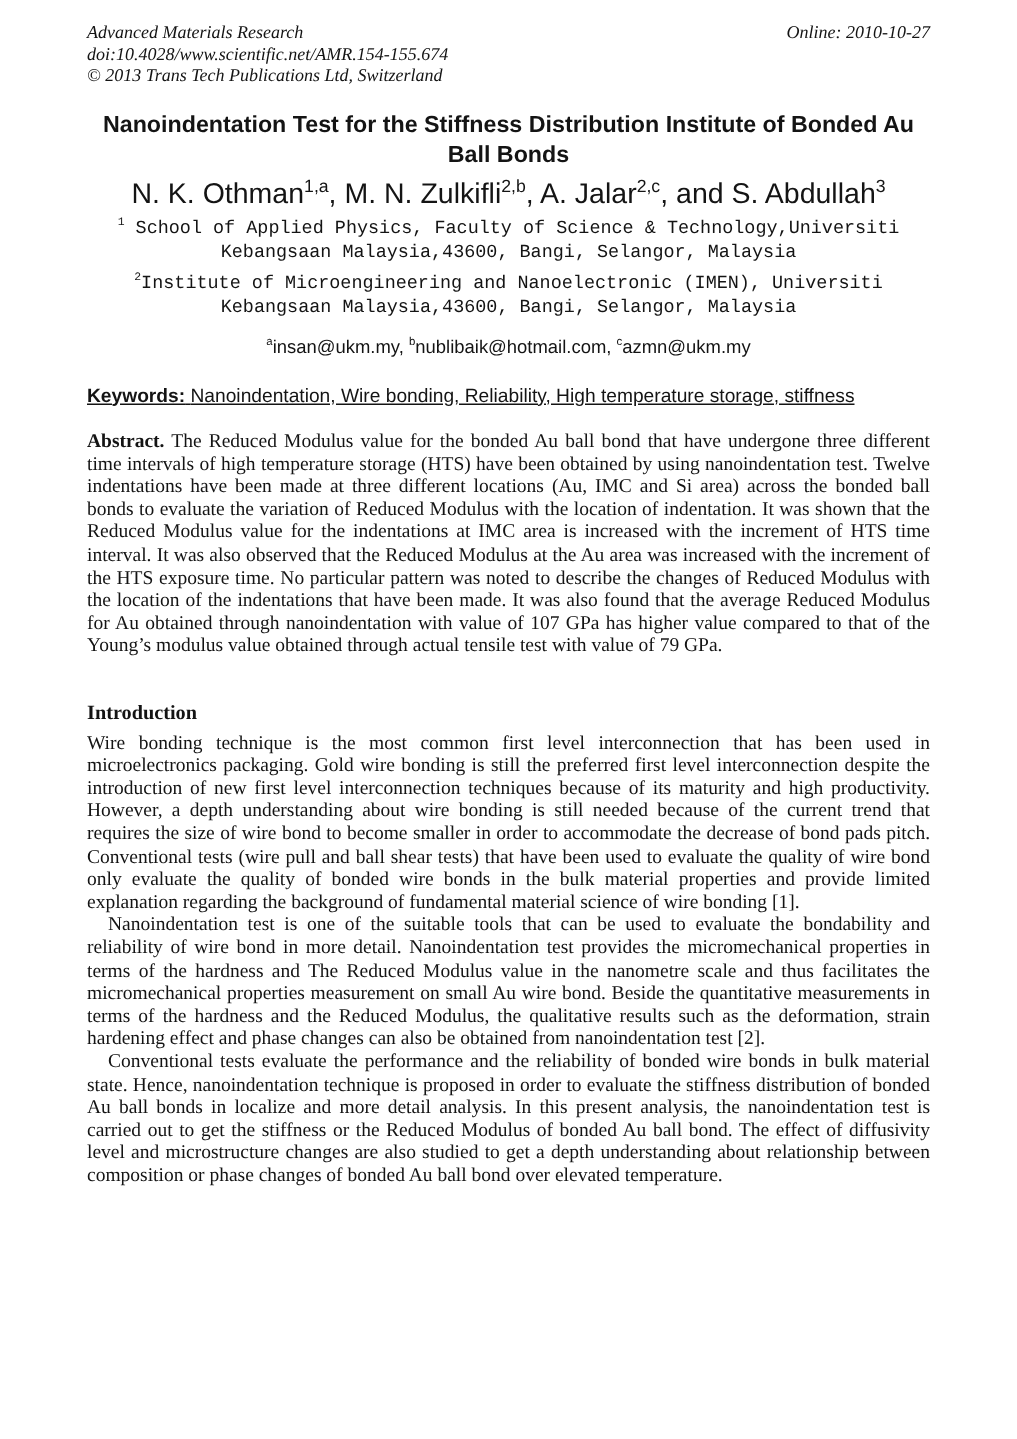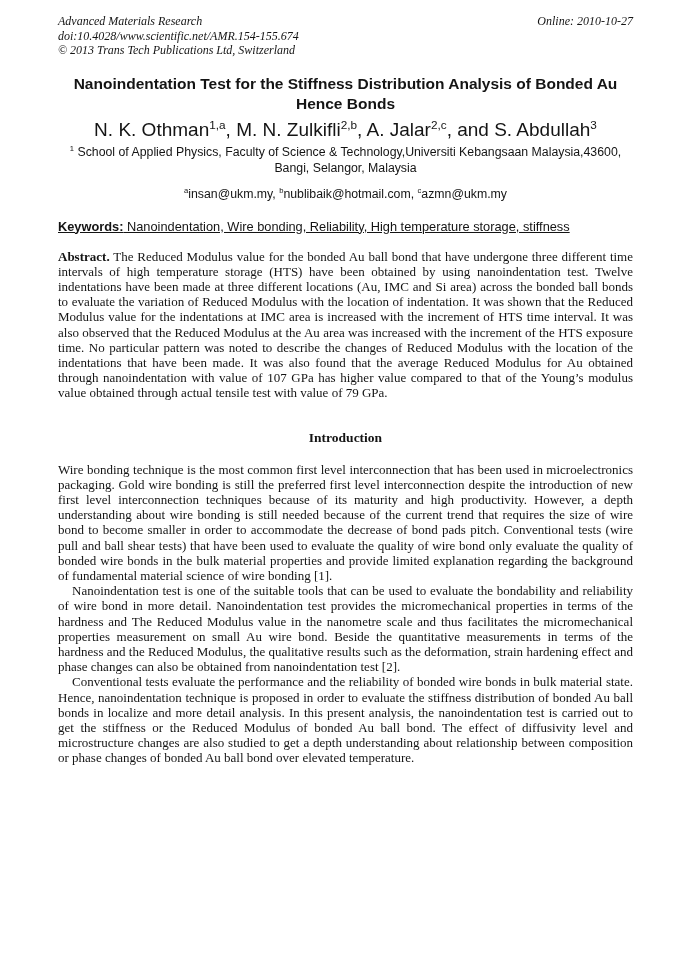--- a/index.html
+++ b/index.html
@@ -1,21 +1,21 @@
 <!DOCTYPE html>
 <html><head>
 <meta charset="utf-8">
 <style>
   html, body { margin:0; padding:0; background:#ffffff; }
   .page {
     position:relative;
     width:678px; height:959px;
     background:#ffffff;
     box-sizing:border-box;
-    padding:14px 45px 0 58px;
+    padding:14px 58px 0 58px;
     font-family:"Liberation Serif", serif;
     color:#141414;
     overflow:hidden;
   }
   .header {
     display:flex; justify-content:space-between; align-items:flex-start;
     font-style:italic; font-size:12px; line-height:14.5px;
   }
   .header-left div { white-space:nowrap; }
   .header-right { white-space:nowrap; }
@@ -23,64 +23,65 @@
     font-family:"Liberation Sans", sans-serif;
     font-weight:bold; font-size:15.5px; line-height:20px;
     text-align:center; margin:16px 0 0 0;
   }
   .authors {
     font-family:Liberation Sans, sans-serif;
     font-size:19px; line-height:18px; text-align:center; margin-top:7px;
   }
   sup { font-size:0.62em; vertical-align:super; line-height:0; }
   .affil {
-    font-family:Liberation Sans, sans-serif;
+    font-family:Liberation Mono, monospace;
     font-size:12.3px; line-height:16px; text-align:center; margin-top:5px;
   }
   .emails {
     font-family:"Liberation Sans", sans-serif;
     font-size:12.3px; line-height:16px; text-align:center; margin-top:10px;
   }
   .keywords {
     font-family:"Liberation Sans", sans-serif;
     font-size:12.8px; line-height:16px; margin-top:17px;text-decoration:underline;
   }
   .keywords .kw-label { font-weight:bold; }
   .abstract {
     margin-top:14px; font-size:13px; line-height:15.2px; text-align:justify;
   }
   .abstract .abs-label { font-weight:bold; }
   .section-heading {
-    font-size:13.5px; line-height:17px; font-weight:bold; margin:28px 0 16px 0;text-align:center;
+    font-size:13.5px; line-height:17px; font-weight:bold; margin:28px 0 4px 0;
   }
   p.body-para {
     margin:4px 0 0 0; font-size:13px; line-height:15.2px; text-align:justify;
   }
   p.body-para.indent { margin-top:0; text-indent:14px; }
 </style>
 </head>
 <body>
 
 <div class="page">
 
   <div class="header">
     <div class="header-left">
       <div>Advanced Materials Research</div>
       <div>doi:10.4028/www.scientific.net/AMR.154-155.674</div>
       <div>© 2013 Trans Tech Publications Ltd, Switzerland</div>
     </div>
     <div class="header-right">Online: 2010-10-27</div>
   </div>
 
-  <h1 class="title">Nanoindentation Test for the Stiffness Distribution Analysis of Bonded Au Hence Bonds</h1>
+  <h1 class="title">Nanoindentation Test for the Stiffness Distribution Institute of Bonded Au Ball Bonds</h1>
 
   <div class="authors"><span><span></span><span>N. K. Othman</span><sup>1,a</sup></span><span><span>, </span><span>M. N. Zulkifli</span><sup>2,b</sup></span><span><span>, </span><span>A. Jalar</span><sup>2,c</sup></span><span><span>, and </span><span>S. Abdullah</span><sup>3</sup></span></div>
 
   <div class="affil"><sup>1</sup><span> School of Applied Physics, Faculty of Science &amp; Technology,Universiti Kebangsaan Malaysia,43600, Bangi, Selangor, Malaysia</span></div>
 
+  <div class="affil"><sup>2</sup><span>Institute of Microengineering and Nanoelectronic (IMEN), Universiti Kebangsaan Malaysia,43600, Bangi, Selangor, Malaysia</span></div>
 
 
   <div class="emails"><span><sup>a</sup><span>insan@ukm.my, </span></span><span><sup>b</sup><span>nublibaik@hotmail.com, </span></span><span><sup>c</sup><span>azmn@ukm.my</span></span></div>
 
   <div class="keywords"><span class="kw-label">Keywords:</span> <span>Nanoindentation, Wire bonding, Reliability, High temperature storage, stiffness</span></div>
 
   <div class="abstract"><span class="abs-label">Abstract.</span> <span>The Reduced Modulus value for the bonded Au ball bond that have undergone three different time intervals of high temperature storage (HTS) have been obtained by using nanoindentation test. Twelve indentations have been made at three different locations (Au, IMC and Si area) across the bonded ball bonds to evaluate the variation of Reduced Modulus with the location of indentation. It was shown that the Reduced Modulus value for the indentations at IMC area is increased with the increment of HTS time interval. It was also observed that the Reduced Modulus at the Au area was increased with the increment of the HTS exposure time. No particular pattern was noted to describe the changes of Reduced Modulus with the location of the indentations that have been made. It was also found that the average Reduced Modulus for Au obtained through nanoindentation with value of 107 GPa has higher value compared to that of the Young’s modulus value obtained through actual tensile test with value of 79 GPa.</span></div>
 
   <h2 class="section-heading">Introduction</h2>
 

